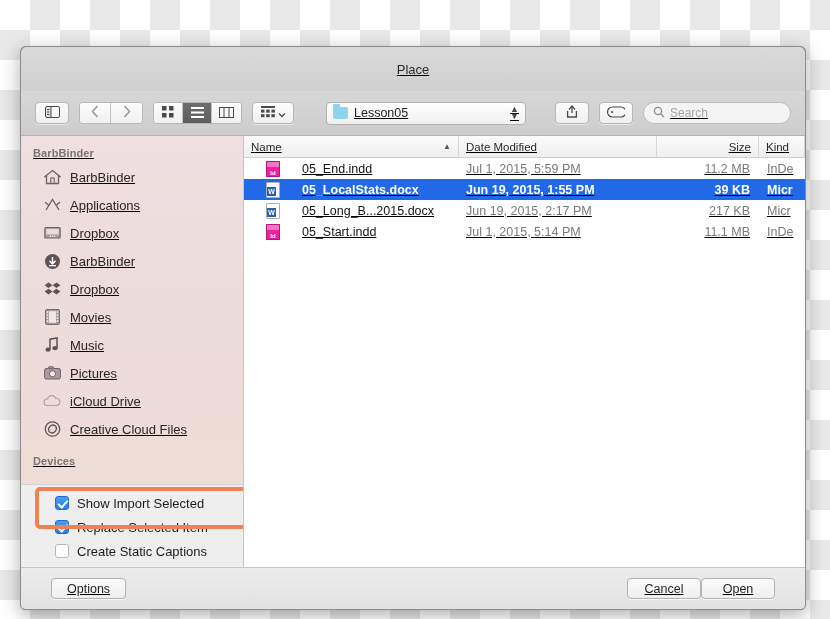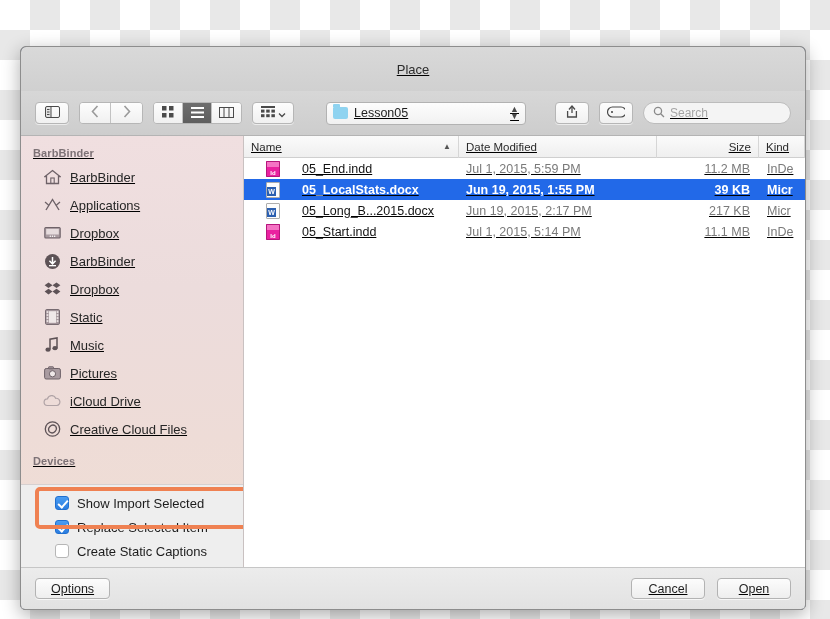--- a/index.html
+++ b/index.html
@@ -308,37 +308,37 @@
   }
 
   
   .bottombar {
     height: 42px;
     flex: 0 0 42px;
     background: linear-gradient(#ececec, #e2e2e2);
     border-top: 1px solid #c6c6c6;
     display: flex;
     align-items: center;
-    padding: 0 14px;
+    padding: 0 30px;
   }
   .btn {
     height: 21px;
     padding: 0 15px;
     background: linear-gradient(#fcfcfc, #eeeeee);
     border: 1px solid #b3b3b3;
     border-radius: 4px;
     font-size: 12.5px;
     color: #1f1f1f;
     display: flex;
     align-items: center;
     justify-content: center;
     box-shadow: 0 1px 0 rgba(255,255,255,.7);
   }
   .bottombar .spacer { flex: 1; }
-  .bottombar .right { display: flex; gap: 12px; }
+  .bottombar .right { display: flex; gap: 0; }
   .btn.wide { min-width: 74px; }
 </style>
 </head>
 <body>
 
 <div class="window">
 
   <div class="titlebar">
     <div class="titlebar-text">Place</div>
   </div>
@@ -533,21 +533,21 @@
             <rect x="1.6" y="2.2" width="1.7" height="1.7" fill="#efe8e8"></rect>
             <rect x="1.6" y="5.2" width="1.7" height="1.7" fill="#efe8e8"></rect>
             <rect x="1.6" y="8.2" width="1.7" height="1.7" fill="#efe8e8"></rect>
             <rect x="1.6" y="11.2" width="1.7" height="1.7" fill="#efe8e8"></rect>
             <rect x="11.7" y="2.2" width="1.7" height="1.7" fill="#efe8e8"></rect>
             <rect x="11.7" y="5.2" width="1.7" height="1.7" fill="#efe8e8"></rect>
             <rect x="11.7" y="8.2" width="1.7" height="1.7" fill="#efe8e8"></rect>
             <rect x="11.7" y="11.2" width="1.7" height="1.7" fill="#efe8e8"></rect>
           </svg>
         </span>
-        <span class="label">Static</span>
+        <span class="label">Movies</span>
       </div>
 
       <div class="sb-item">
         <span class="sb-ico">
           <svg width="14" height="16" viewBox="0 0 14 16">
             <path d="M5 12.5 L5 2.2 L12 1 L12 11" fill="none" stroke="#5d5256" stroke-width="1.5"></path>
             <ellipse cx="3" cy="12.7" rx="2.6" ry="2.1" fill="#5d5256"></ellipse>
             <ellipse cx="10" cy="11.2" rx="2.6" ry="2.1" fill="#5d5256"></ellipse>
           </svg>
         </span>

